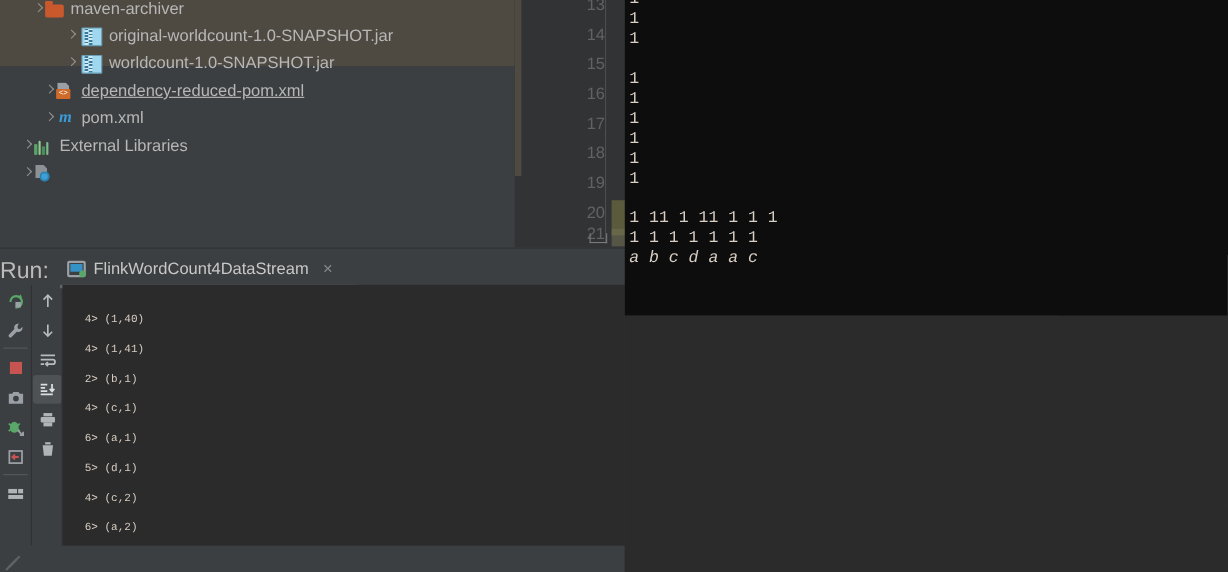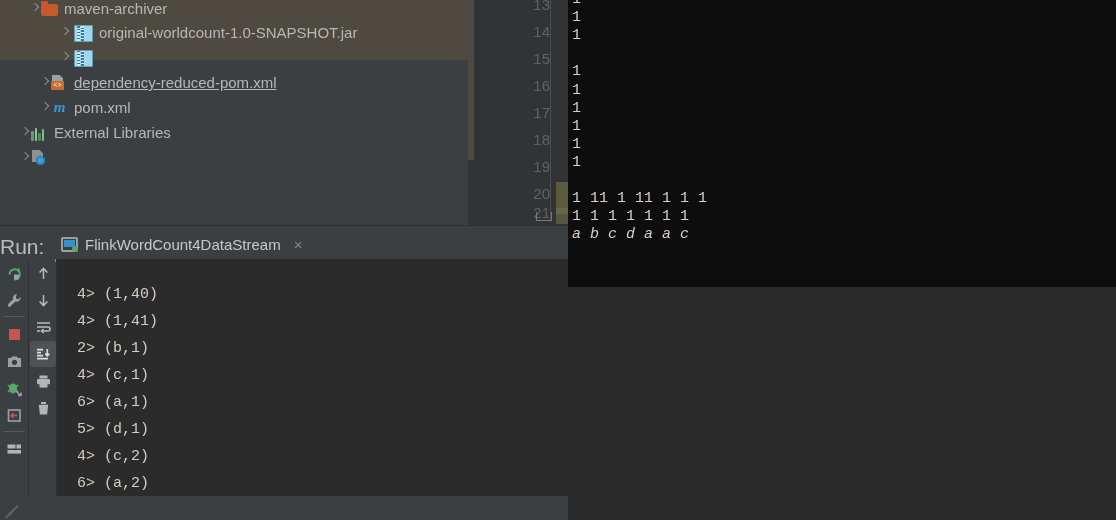--- a/index.html
+++ b/index.html
@@ -99,21 +99,21 @@
   .tbsep{width:22px;height:1px;background:#555859;margin:3px 0;}
   .tbtn{width:26px;height:26px;position:relative;display:flex;align-items:center;
         justify-content:center;margin-top:1px;}
   .tbtn.active{background:#4e5254;border-radius:3px;}
   .tbtn svg{display:block;}
   .run-divider{position:absolute;left:56px;top:34px;width:1px;height:261px;background:#2e3133;}
 
   
   .console{position:absolute;left:57px;top:34px;width:511px;height:261px;background:#2b2b2b;}
   .cline{position:absolute;left:20px;font-family:"Liberation Mono",monospace;
-         font-size:15px;color:#d6ccc2;white-space:pre;}
+         font-size:10px;color:#d6ccc2;white-space:pre;}
 
   
   .term{position:absolute;left:568px;top:0;width:548px;height:287px;background:#0d0d0d;}
   .tline{position:absolute;left:4px;font-family:"Liberation Mono",monospace;
          font-size:15px;color:#d9cfc4;white-space:pre;}
 
   
   .desktop{position:absolute;left:568px;top:287px;width:548px;height:233px;background:#2b2b2b;}
 
   
@@ -136,20 +136,21 @@
           <span class="lbl">maven-archiver</span>
         </div>
         <div class="row" style="top: 20px; padding-left: 60px;">
           <span class="arrow"></span>
           <span class="ico jar"></span>
           <span class="lbl">original-worldcount-1.0-SNAPSHOT.jar</span>
         </div>
         <div class="row" style="top: 45px; padding-left: 60px;">
           <span class="arrow"></span>
           <span class="ico jar"></span>
+          <span class="lbl">worldcount-1.0-SNAPSHOT.jar</span>
         </div>
         <div class="row" style="top: 70px; padding-left: 40px; text-decoration: underline;">
           <span class="arrow"></span>
           <span class="ico xml"></span>
           <span class="lbl">dependency-reduced-pom.xml</span>
         </div>
         <div class="row" style="top: 95px; padding-left: 40px;">
           <span class="arrow"></span>
           <span class="ico maven">m</span>
           <span class="lbl">pom.xml</span>

